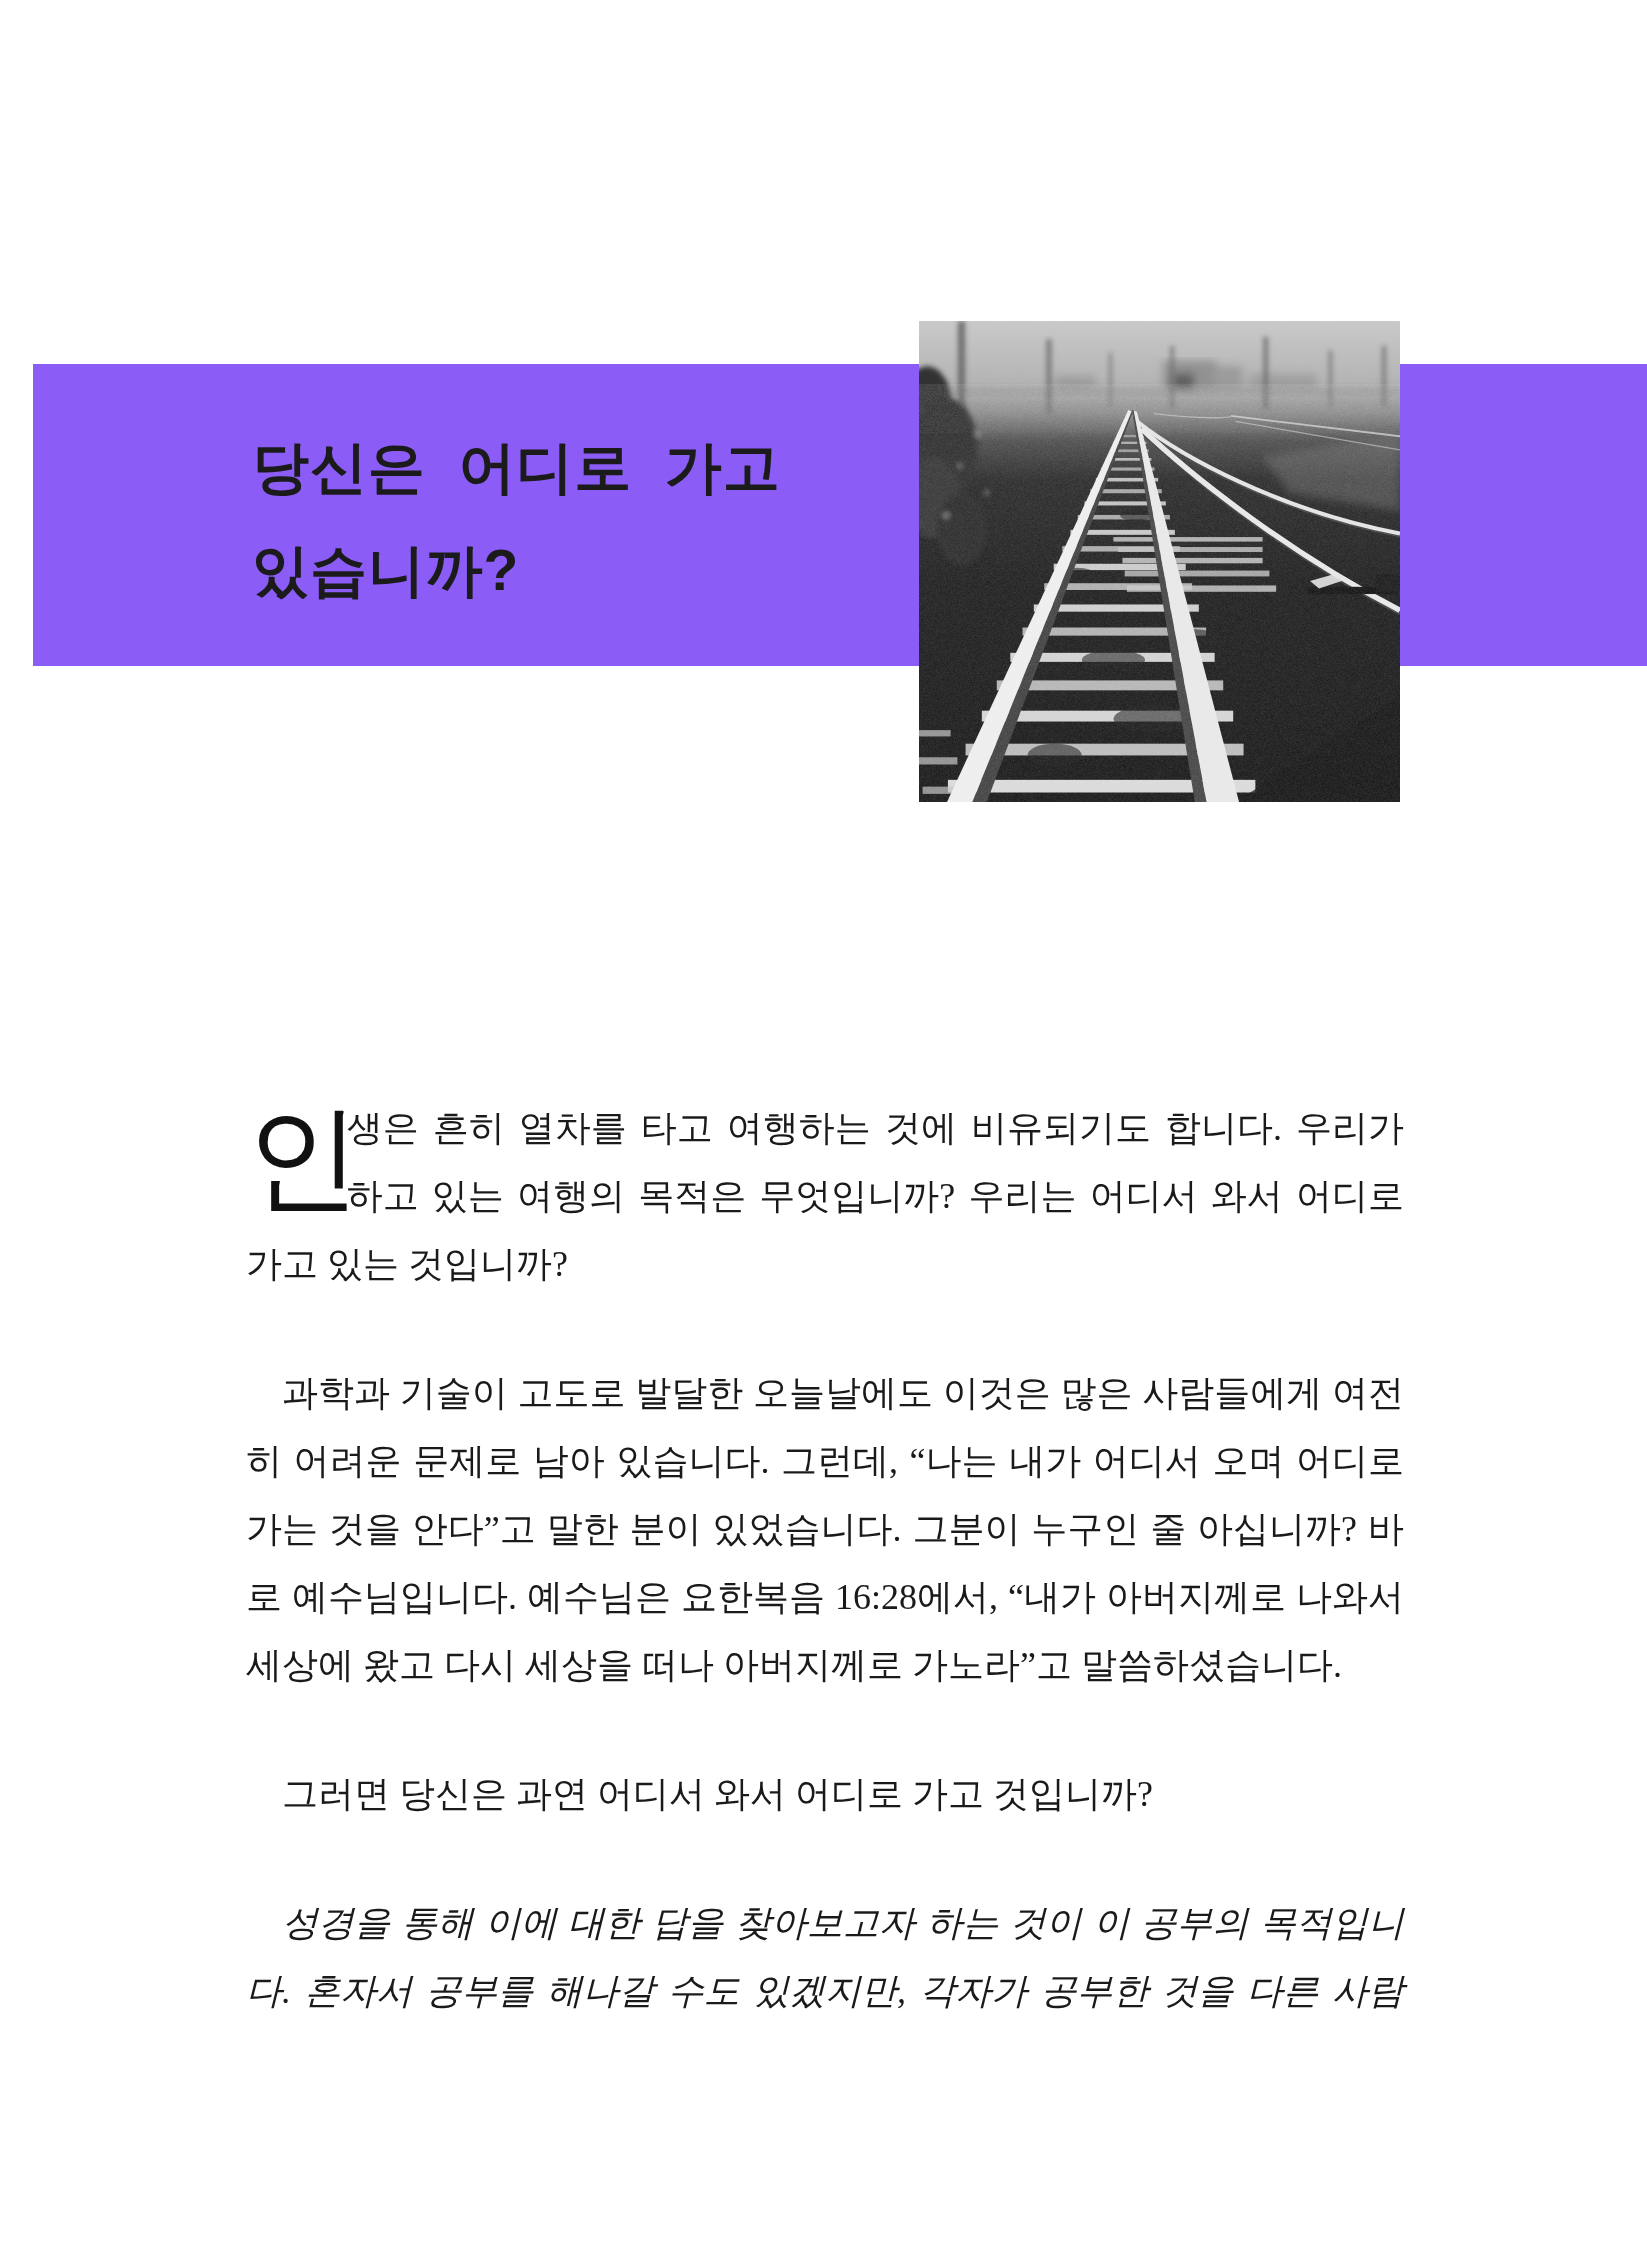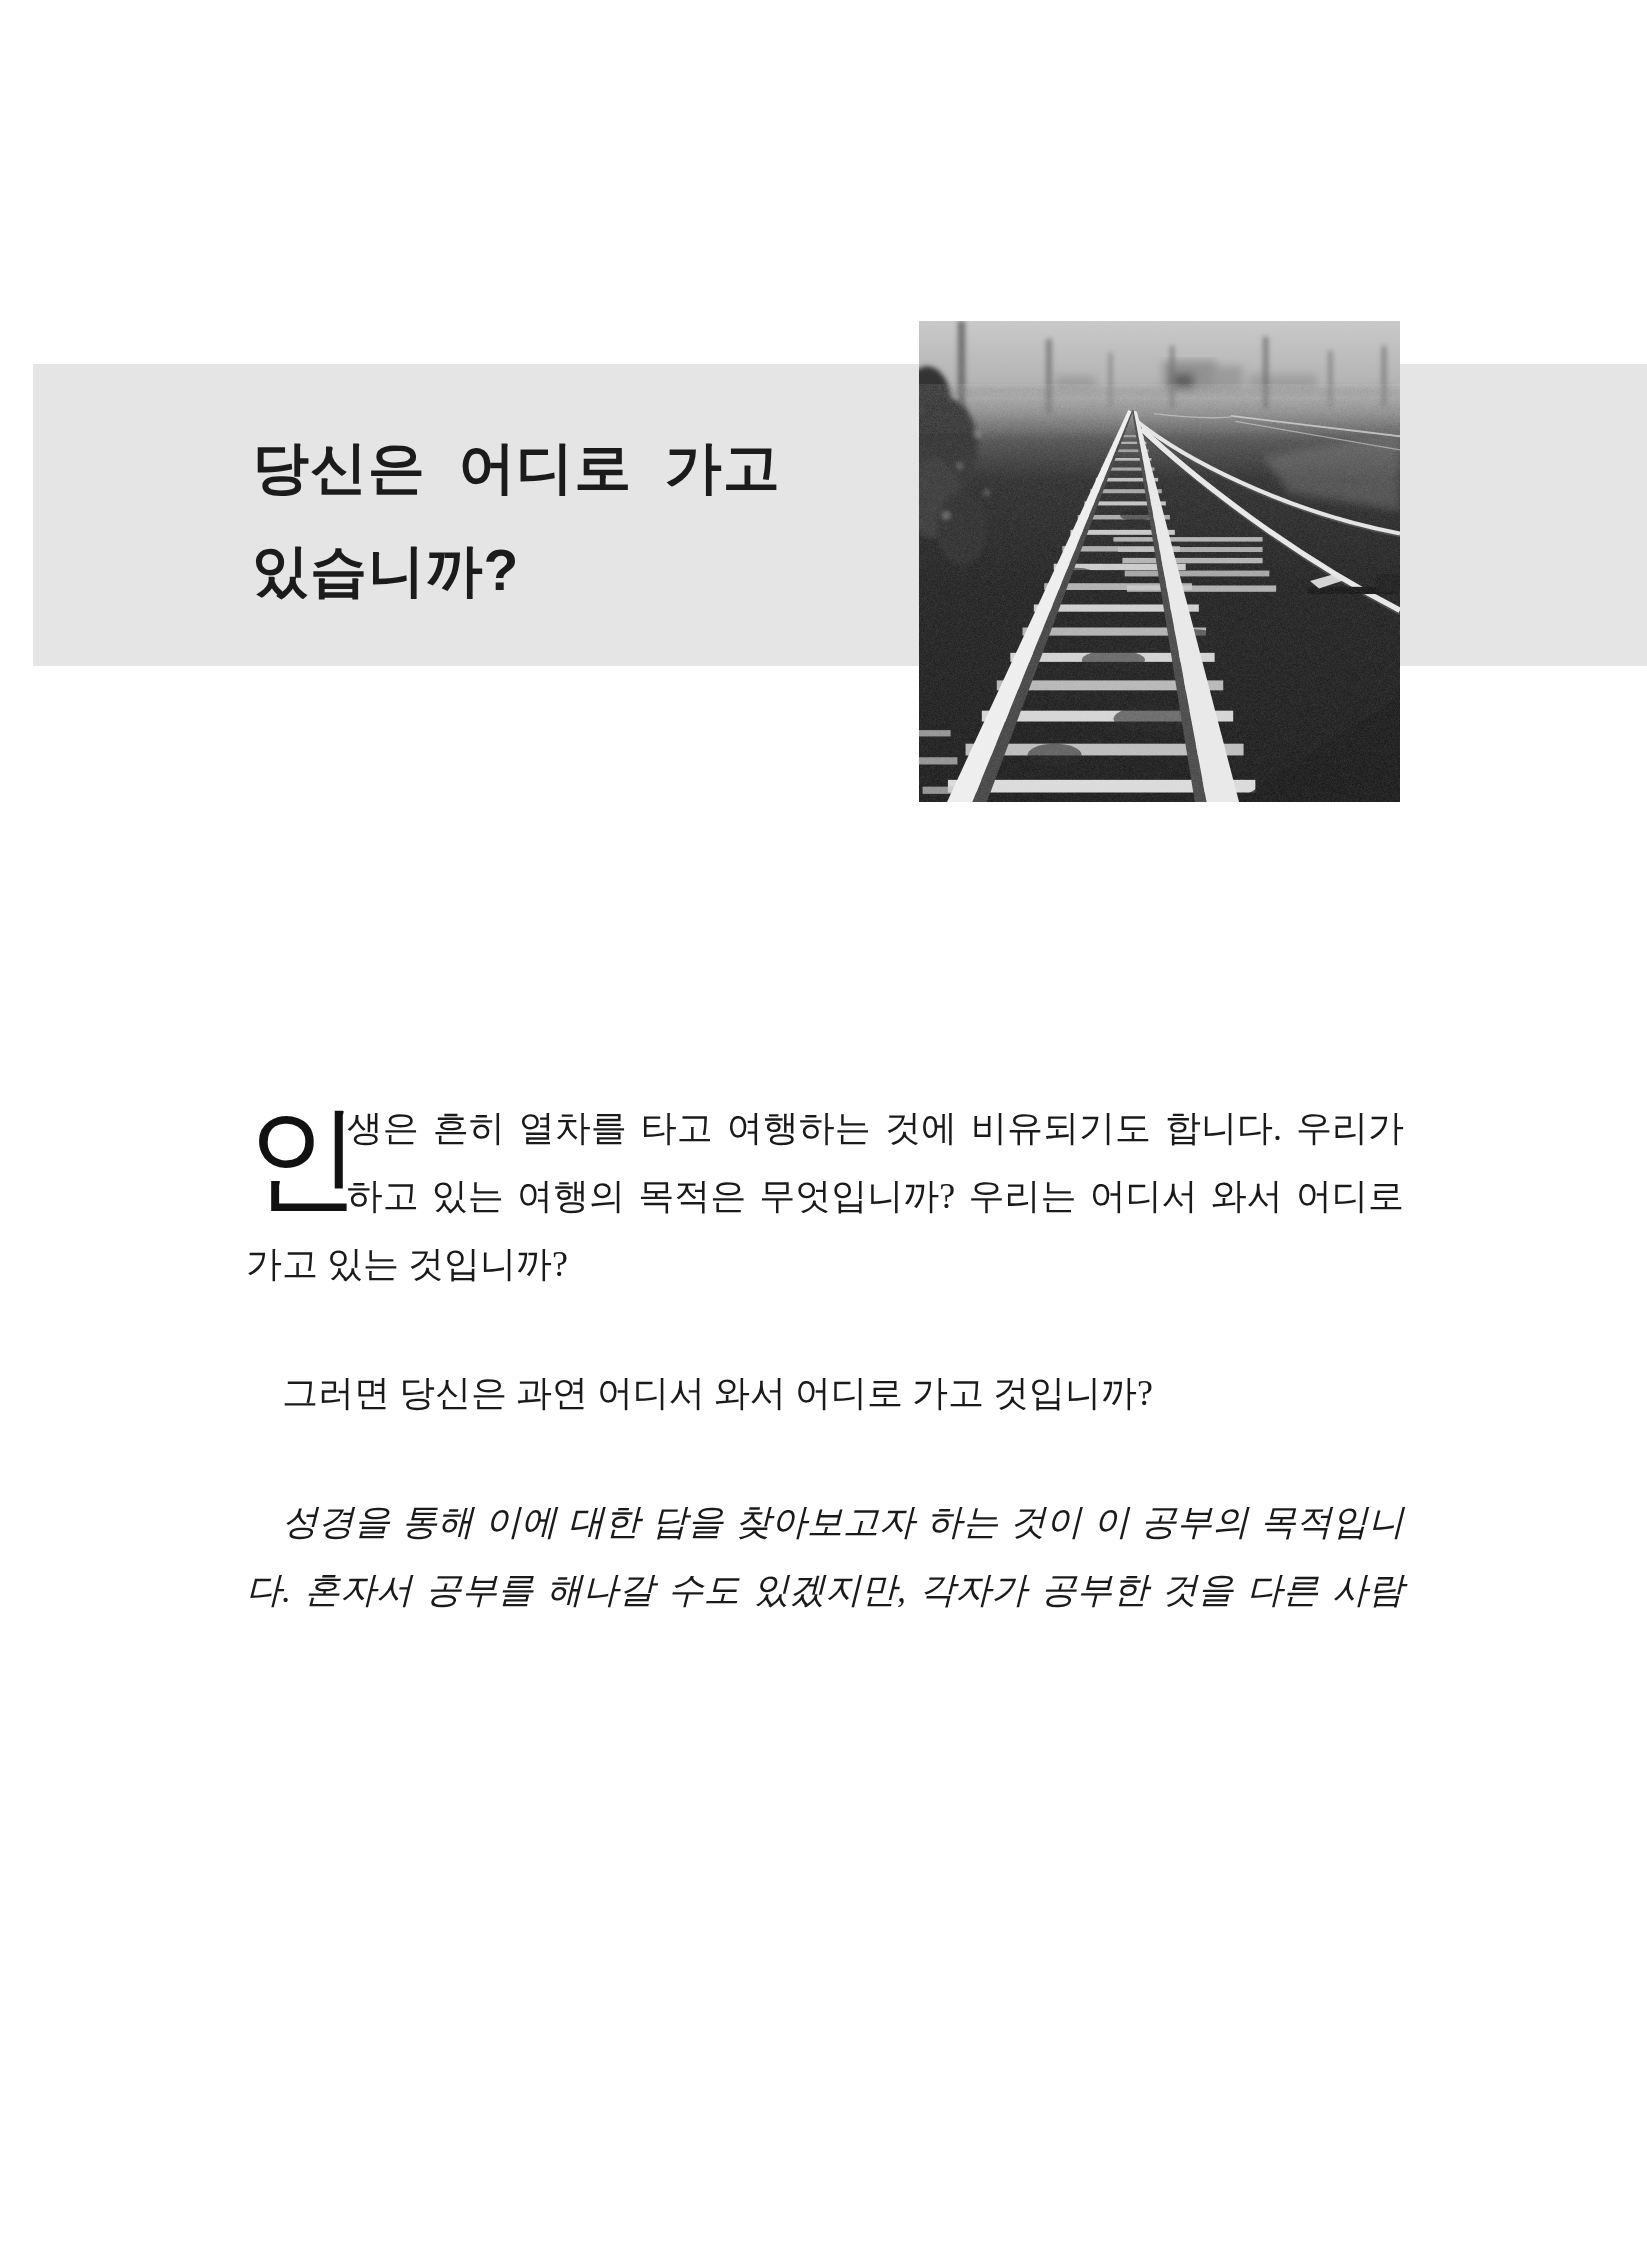--- a/index.html
+++ b/index.html
@@ -9,21 +9,21 @@
     background:#ffffff;
     overflow:hidden;
     font-family:"Liberation Serif", serif;
     color:#1a1a1a;
   }
   
   .banner{
     position:absolute;
     left:33px; top:364px;
     width:1615px; height:302px;
-    background:#e5e5e5;
+    background:#8b5cf6;
   }
   .chapter-title{
     position:absolute;
     left:219px; top:52px;            
     font-family:"Liberation Sans", sans-serif;
     font-weight:700;
     font-size:57px;
     line-height:103px;
     letter-spacing:0.9px;
     word-spacing:0.28em;
@@ -209,18 +209,19 @@
         <polygon points="636,1064 708,1064 482,201 475,198" fill="#e7e7e7"></polygon>
       </g>
 
       <rect x="0" y="225" width="1064" height="839" filter="url(#grain)" opacity="0.55"></rect>
       <rect x="0" y="0" width="1064" height="225" filter="url(#grain)" opacity="0.15"></rect>
     </svg>
   </div>
 
   <div class="bodytext">
     <p><span class="dropcap">인</span><span>생은 흔히 열차를 타고 여행하는 것에 비유되기도 합니다. 우리가 하고 있는 여행의 목적은 무엇입니까? 우리는 어디서 와서 어디로 가고 있는 것입니까?</span></p>
+    <p class="indent">과학과 기술이 고도로 발달한 오늘날에도 이것은 많은 사람들에게 여전히 어려운 문제로 남아 있습니다. 그런데, “나는 내가 어디서 오며 어디로 가는 것을 안다”고 말한 분이 있었습니다. 그분이 누구인 줄 아십니까? 바로 예수님입니다. 예수님은 요한복음 16:28에서, “내가 아버지께로 나와서 세상에 왔고 다시 세상을 떠나 아버지께로 가노라”고 말씀하셨습니다.</p>
     <p class="indent">그러면 당신은 과연 어디서 와서 어디로 가고 것입니까?</p>
     <p class="indent last">성경을 통해 이에 대한 답을 찾아보고자 하는 것이 이 공부의 목적입니다. 혼자서 공부를 해나갈 수도 있겠지만, 각자가 공부한 것을 다른 사람</p>
   </div>
 
 </div>
 
 
 </body></html>

